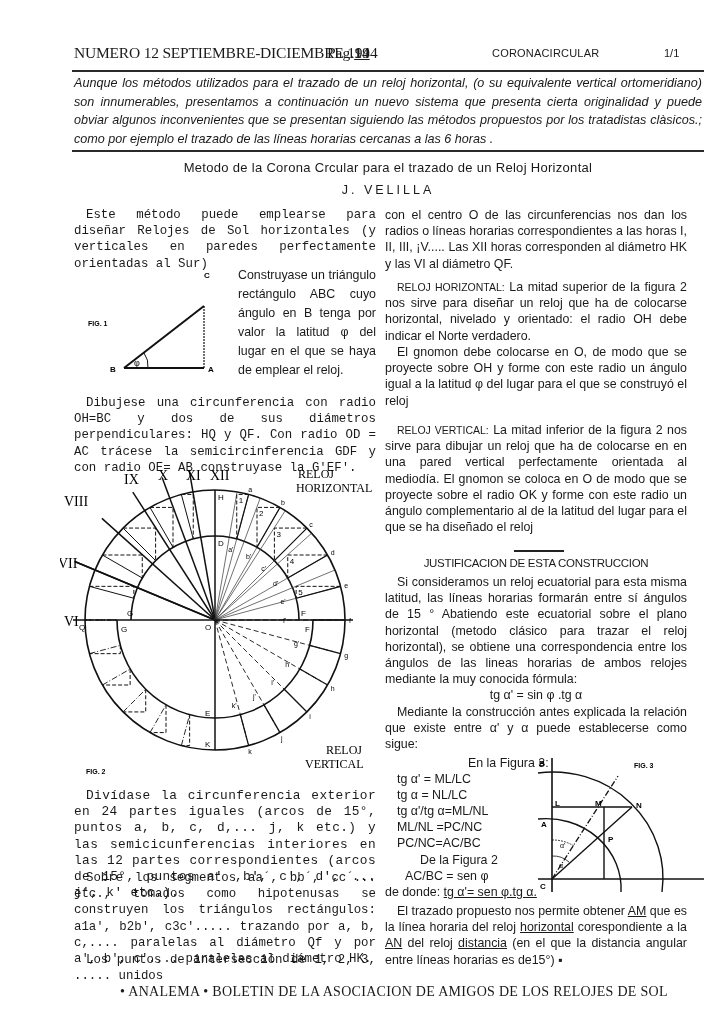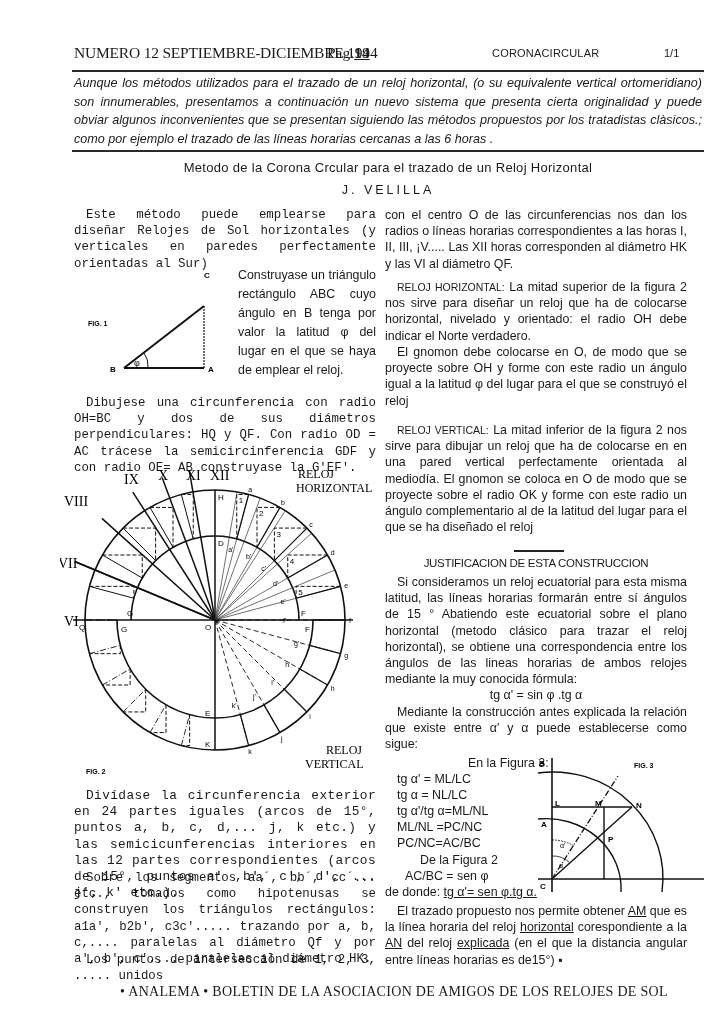--- a/index.html
+++ b/index.html
@@ -259,16 +259,16 @@
   <text x="7" y="10" font-size="8" font-weight="bold">B</text>
   <text x="23" y="50" font-size="8" font-weight="bold">L</text>
   <text x="63" y="50" font-size="8" font-weight="bold">M</text>
   <text x="104" y="52" font-size="8" font-weight="bold">N</text>
   <text x="9" y="71" font-size="8" font-weight="bold">A</text>
   <text x="76" y="86" font-size="8" font-weight="bold">P</text>
   <text x="8" y="133" font-size="8" font-weight="bold">C</text>
 </svg>
 
 <div class="para rcol sans" style="top:903px;">
-  <p><span>El trazado propuesto nos permite obtener </span><span class="u">AM</span><span> que es la línea horaria del reloj </span><span class="u">horizontal</span><span> corespondiente a la </span><span class="u">AN</span><span> del reloj </span><span class="u">explicada</span><span> (en el que la distancia angular entre líneas horarias es de15°) ▪</span></p>
+  <p><span>El trazado propuesto nos permite obtener </span><span class="u">AM</span><span> que es la línea horaria del reloj </span><span class="u">horizontal</span><span> corespondiente a la </span><span class="u">AN</span><span> del reloj </span><span class="u">distancia</span><span> (en el que la distancia angular entre líneas horarias es de15°) ▪</span></p>
 </div>
 
 <div class="abs serif" id="footer">• ANALEMA •   BOLETIN DE LA ASOCIACION DE AMIGOS DE LOS RELOJES DE SOL</div>
 
 </body></html>

